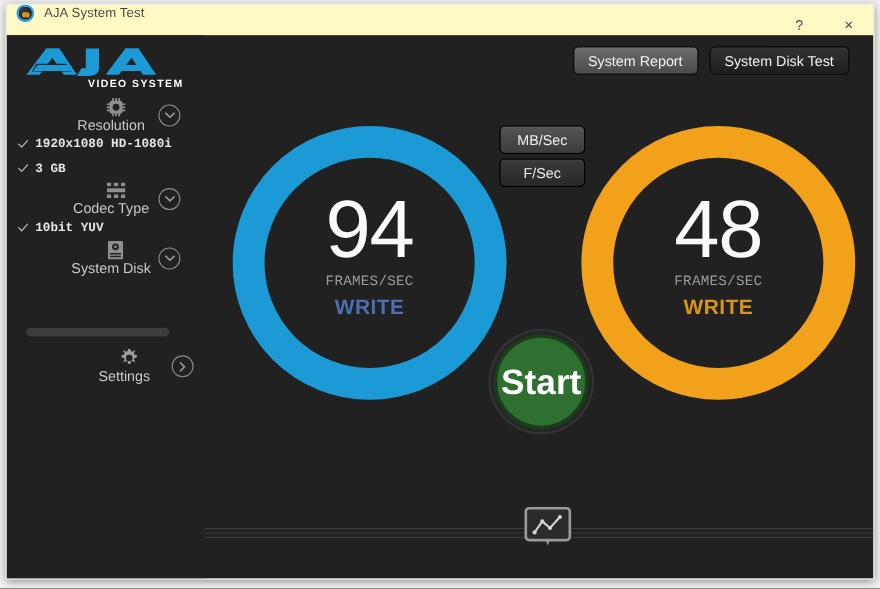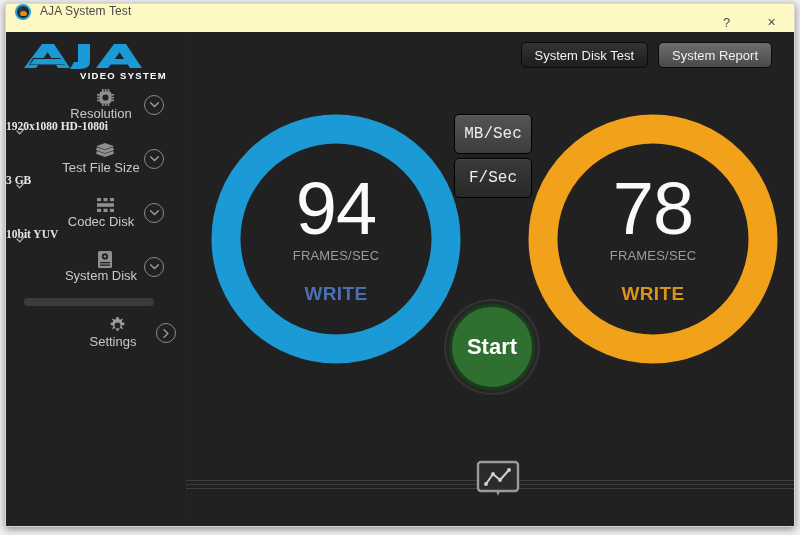--- a/index.html
+++ b/index.html
@@ -78,48 +78,48 @@
     margin-left:10px;font-size:13px;color:#c9c9c9;
     font-family:"Liberation Sans", sans-serif;
   }
   .chev{
     position:absolute;right:22px;top:50%;margin-top:-9px;
     width:18px;height:18px;border:1px solid #8a8a8a;border-radius:50%;
     display:flex;align-items:center;justify-content:center;
   }
   .chev svg{display:block;}
   .menu-value{
-    height:22px;display:flex;align-items:flex-start;
+    height:22px;display:flex;align-items:center;
     font-size:11.5px;color:#e6e6e6;font-weight:bold;
-    position:relative;
-    font-family:Liberation Serif, serif;
+    padding-left:26px;position:relative;
+    font-family:Liberation Mono, monospace;
   }
   .menu-value .tick{
     position:absolute;left:10px;top:50%;margin-top:-5px;
     width:10px;height:10px;
   }
   .menu-value .tick svg{display:block;}
   .disk-bar{
     position:absolute;left:18px;top:266px;width:130px;height:8px;
     border-radius:4px;background:#3b3b3b;
   }
   .settings-row{position:absolute;left:0;top:284px;width:180px;margin-left:12px;}
   
   .content{position:absolute;left:180px;top:0;right:0;bottom:0;}
   .unit-toggle{
     position:absolute;left:268px;top:82px;width:78px;
   }
   .unit-btn{
-    width:78px;height:40px;border-radius:5px;
+    width:78px;height:26px;border-radius:5px;
     display:flex;align-items:center;justify-content:center;
-    font-size:16px;color:#ededed;
+    font-size:13px;color:#ededed;
     border:1px solid #000;
     box-sizing:border-box;
     box-shadow:0 1px 0 rgba(255,255,255,.07) inset;
-    font-family:Liberation Mono, monospace;
+    font-family:Liberation Sans, sans-serif;
   }
   .unit-btn.active{
     background:linear-gradient(#555555,#3c3c3c);
   }
   .unit-btn.idle{
     background:linear-gradient(#3a3a3a,#282828);
     margin-top:4px;
   }
   .topbtns{
     position:absolute;right:22px;top:10px;display:flex;gap:10px;
@@ -145,39 +145,39 @@
     justify-content:flex-start;
     padding-top:58px;box-sizing:border-box;
   }
   .g-value{
     font-size:74px;line-height:74px;color:#fafafa;font-weight:300;
     letter-spacing:-1px;
     font-family:Liberation Sans, sans-serif;
   }
   .g-units{
     font-size:13px;color:#9b9b9b;margin-top:2px;letter-spacing:.2px;
-    font-family:Liberation Sans, sans-serif;
+    font-family:Liberation Mono, monospace;
   }
   .g-label{
-    font-size:19px;font-weight:bold;margin-top:20px;letter-spacing:.4px;
+    font-size:19px;font-weight:bold;margin-top:6px;letter-spacing:.4px;
     font-family:"Liberation Sans", sans-serif;
   }
   .g-label.write{color:#4b6fb1;}
   .g-label.read{color:#d99518;}
   
   .startbtn{
     position:absolute;left:263px;top:272px;width:86px;height:86px;border-radius:50%;
     background:#2f7031;
     border:3px solid #1a3d1b;
     box-sizing:border-box;
     display:flex;align-items:center;justify-content:center;
     box-shadow:0 0 0 3px #262626, 0 0 0 5px #333333;
   }
   .startbtn span{
-    font-size:22px;color:#ffffff;font-weight:bold;
+    font-size:32px;color:#ffffff;font-weight:bold;
     font-family:"Liberation Sans", sans-serif;
   }
   
   .graphstrip{
     position:absolute;left:0;right:0;bottom:10px;height:60px;
   }
   .gline{
     position:absolute;left:0;right:0;height:1px;background:#3d3d3d;
   }
   .gline.l1{top:24px;}
@@ -255,37 +255,20 @@
         </div>
         <div class="menu-value">
           <span class="tick">
             <svg width="10" height="10" viewBox="0 0 10 10">
                 <path d="M1 5 L3.7 7.8 L9 1.8" stroke="#bdbdbd" stroke-width="1.1" fill="none" stroke-linecap="round" stroke-linejoin="round"></path>
               </svg>
           </span>
           <span>1920x1080 HD-1080i</span>
         </div>
 
-        <div class="menu-row">
-          <div class="menu-ico">
-            <svg width="18" height="16" viewBox="0 0 18 16">
-              <g fill="#8f8f8f">
-                <path d="M9 0 L18 3.2 L9 6.4 L0 3.2 Z"></path>
-                <path d="M9 7.0 L17 4.2 L18 7.0 L9 10.2 L0 7.0 L1 4.2 Z"></path>
-                <path d="M9 10.8 L17 8.0 L18 10.8 L9 14.0 L0 10.8 L1 8.0 Z"></path>
-              </g>
-            </svg>
-          </div>
-          <div class="menu-label">Test File Size</div>
-          <div class="chev">
-            <svg width="9" height="6" viewBox="0 0 9 6">
-                <path d="M0.6 0.8 L4.5 4.6 L8.4 0.8" stroke="#9c9c9c" stroke-width="1.4" fill="none" stroke-linecap="round"></path>
-              </svg>
-          </div>
-        </div>
         <div class="menu-value">
           <span class="tick">
             <svg width="10" height="10" viewBox="0 0 10 10">
                 <path d="M1 5 L3.7 7.8 L9 1.8" stroke="#bdbdbd" stroke-width="1.1" fill="none" stroke-linecap="round" stroke-linejoin="round"></path>
               </svg>
           </span>
           <span>3 GB</span>
         </div>
 
         <div class="menu-row">
@@ -295,21 +278,21 @@
                 <rect x="0" y="0" width="4" height="3.2"></rect>
                   <rect x="6.5" y="0" width="4" height="3.2"></rect>
                   <rect x="13" y="0" width="4" height="3.2"></rect>
                 <rect x="0" y="5.2" width="17" height="3.6"></rect>
                 <rect x="0" y="10.8" width="4" height="3.2"></rect>
                   <rect x="6.5" y="10.8" width="4" height="3.2"></rect>
                   <rect x="13" y="10.8" width="4" height="3.2"></rect>
               </g>
             </svg>
           </div>
-          <div class="menu-label">Codec Disk</div>
+          <div class="menu-label">Codec Type</div>
           <div class="chev">
             <svg width="9" height="6" viewBox="0 0 9 6">
                 <path d="M0.6 0.8 L4.5 4.6 L8.4 0.8" stroke="#9c9c9c" stroke-width="1.4" fill="none" stroke-linecap="round"></path>
               </svg>
           </div>
         </div>
         <div class="menu-value">
           <span class="tick">
             <svg width="10" height="10" viewBox="0 0 10 10">
                 <path d="M1 5 L3.7 7.8 L9 1.8" stroke="#bdbdbd" stroke-width="1.1" fill="none" stroke-linecap="round" stroke-linejoin="round"></path>
@@ -355,22 +338,22 @@
                 <path d="M1 0.8 L4.8 4.5 L1 8.2" stroke="#9c9c9c" stroke-width="1.4" fill="none" stroke-linecap="round"></path>
               </svg>
           </div>
         </div>
       </div>
     </div>
 
     <div class="content">
 
       <div class="topbtns">
+        <div class="topbtn light">System Report</div>
         <div class="topbtn dark">System Disk Test</div>
-        <div class="topbtn light">System Report</div>
       </div>
 
       <div class="unit-toggle">
         <div class="unit-btn active">MB/Sec</div>
         <div class="unit-btn idle">F/Sec</div>
       </div>
 
       <div class="gauge" style="left:25px;top:82px;">
         <svg width="250" height="250" viewBox="0 0 250 250">
           <circle cx="125" cy="125" r="110" fill="none" stroke="#1b9ad6" stroke-width="29"></circle>
@@ -380,21 +363,21 @@
           <div class="g-units">FRAMES/SEC</div>
           <div class="g-label write">WRITE</div>
         </div>
       </div>
 
       <div class="gauge" style="left:342px;top:82px;">
         <svg width="250" height="250" viewBox="0 0 250 250">
           <circle cx="125" cy="125" r="110" fill="none" stroke="#f1a21a" stroke-width="29"></circle>
         </svg>
         <div class="inner">
-          <div class="g-value">78</div>
+          <div class="g-value">48</div>
           <div class="g-units">FRAMES/SEC</div>
           <div class="g-label read">WRITE</div>
         </div>
       </div>
 
       <div class="startbtn">
         <span>Start</span>
       </div>
 
       <div class="graphstrip">

